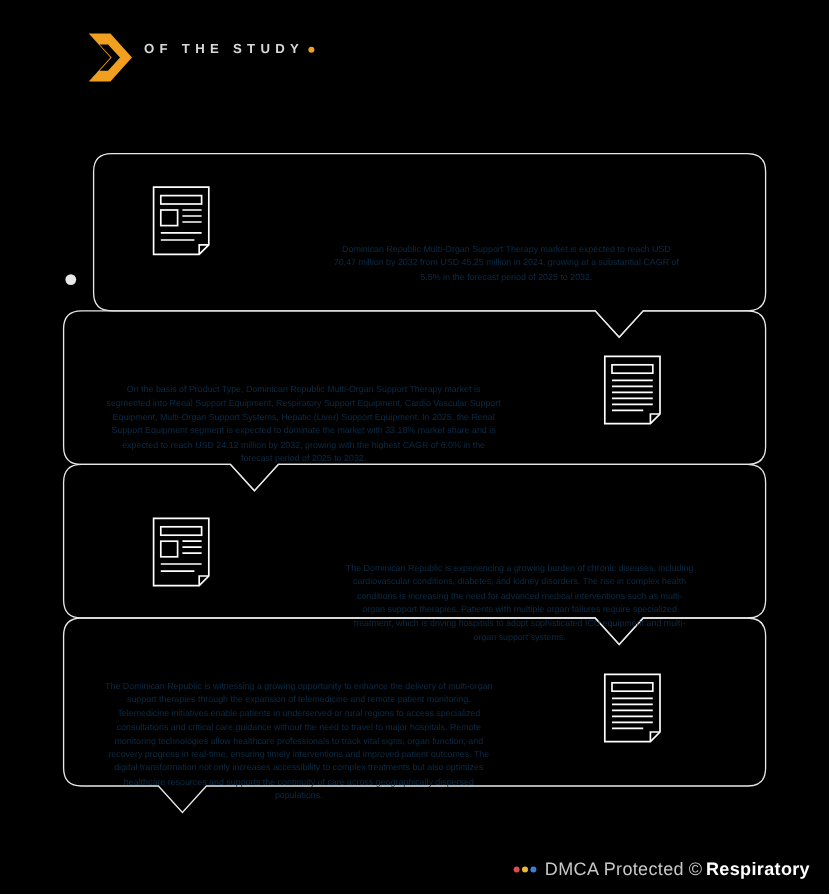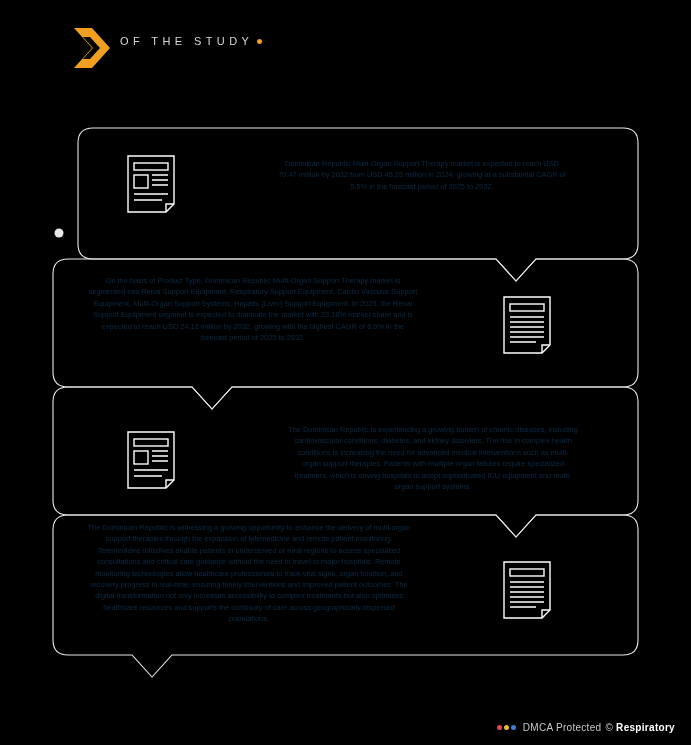--- a/index.html
+++ b/index.html
@@ -49,21 +49,21 @@
     letter-spacing: 0.5px;
     line-height: 34px;
     color: #ffffff;
     font-family: "Liberation Sans", sans-serif;
   }
   .title-sub {
     margin-top: 7px;
     font-size: 11px;
     letter-spacing: 4.4px;
     color: #d8d8d8;
-    font-weight: normal;
+    font-weight: bold;
     display: flex;
     align-items: center;
   }
   .title-sub .dot {
     display: inline-block;
     width: 5px;
     height: 5px;
     background: #f0a01e;
     border-radius: 50%;
     margin-left: 4px;
@@ -77,20 +77,21 @@
     width: 691px;
     height: 745px;
     pointer-events: none;
   }
 
   
   .block {
     position: absolute;
     box-sizing: border-box;
     padding: 0;
+    margin-top: 44px;
   }
   .block-text {
     font-size: 7.4px;
     line-height: 11.4px;
     color: #0b2b45;
     font-family: "Liberation Sans", sans-serif;
   }
   .t-center { text-align: center; }
 
   
@@ -127,21 +128,21 @@
   #icon3 { left: 122px; top: 428px; }
   #icon4 { left: 498px; top: 558px; }
 
   
   .footer {
     position: absolute;
     right: 16px;
     bottom: 12px;
     display: flex;
     align-items: center;
-    font-size: 10px;
+    font-size: 15px;
     color: #c8c8c8;
     letter-spacing: 0.3px;
   }
   .footer .dmca-dots {
     display: flex;
     margin-right: 5px;
   }
   .footer .dmca-dots i {
     display: block;
     width: 5px;

